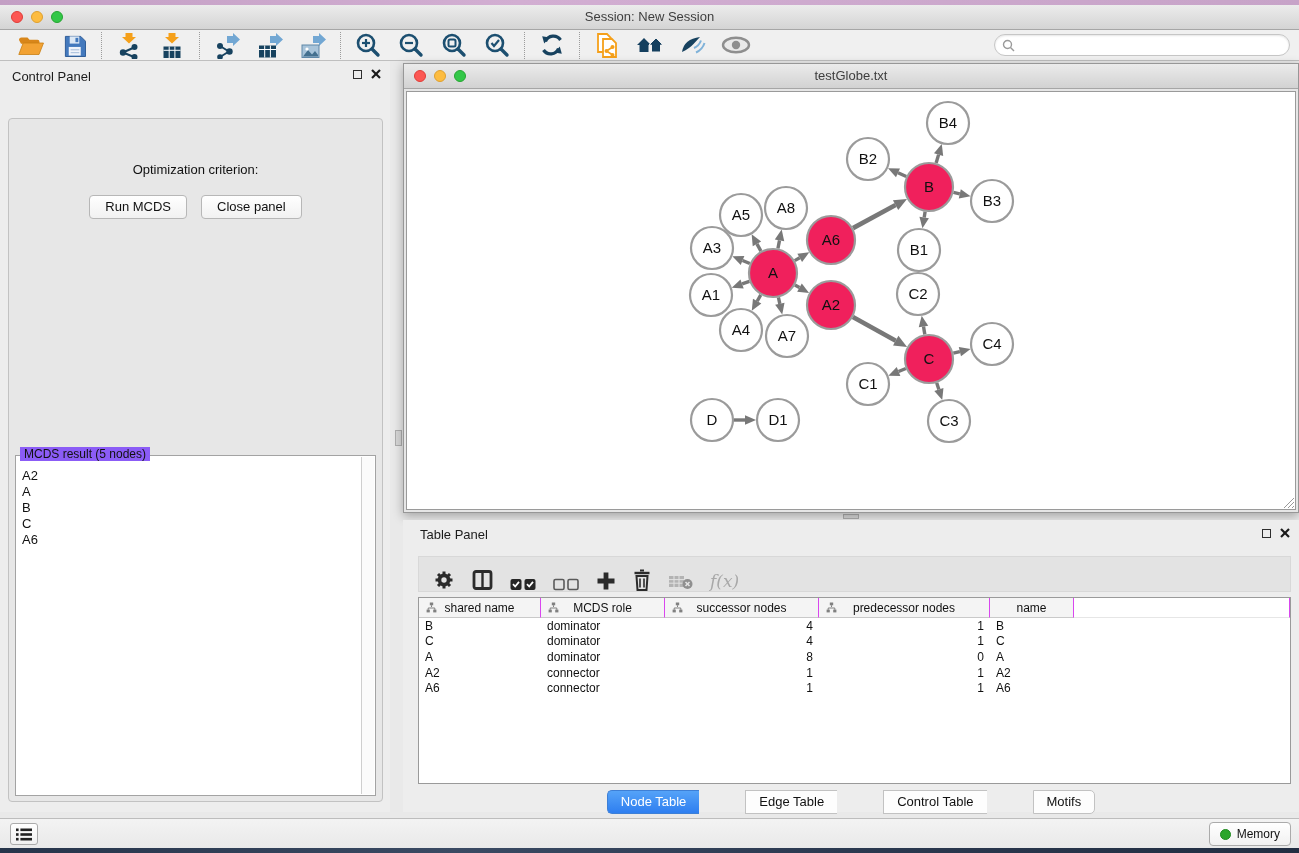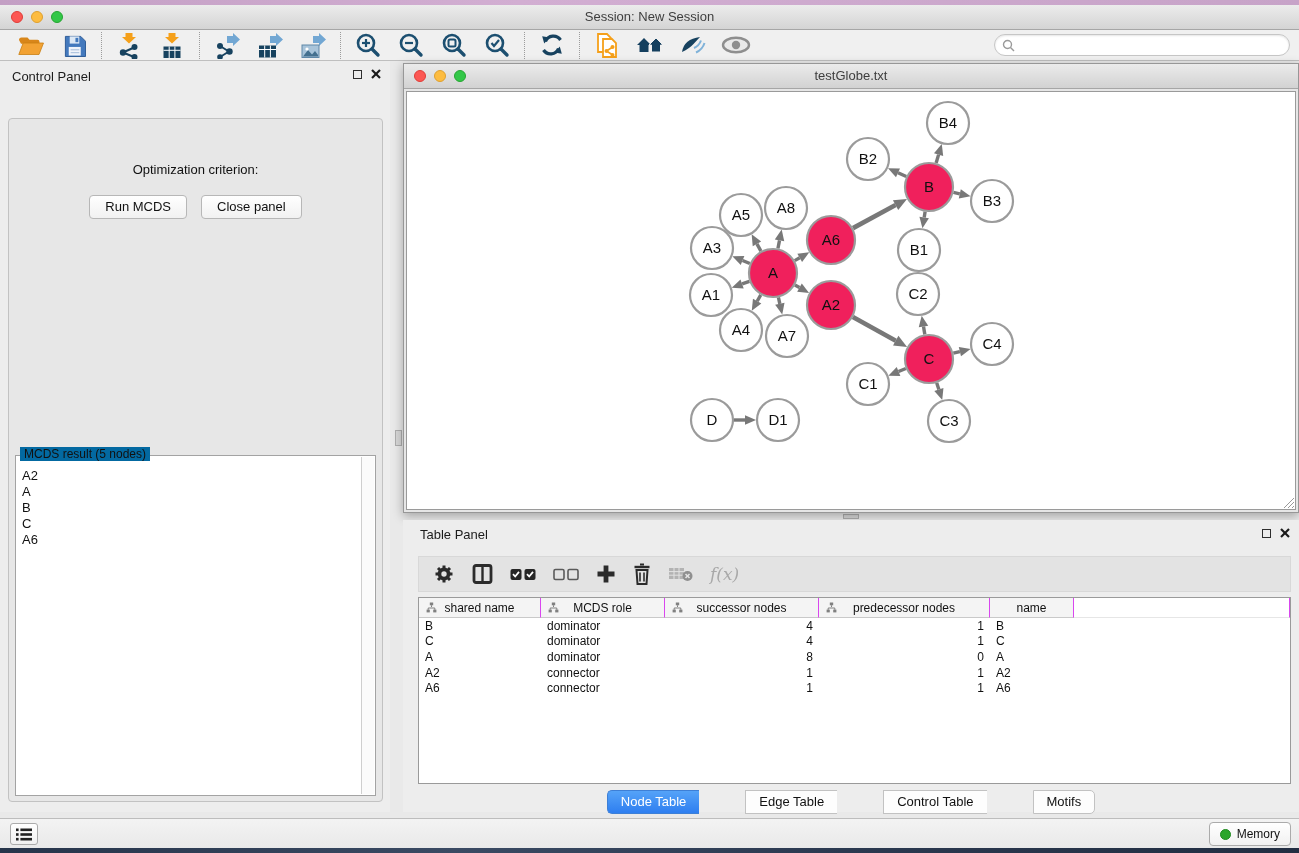--- a/index.html
+++ b/index.html
@@ -62,21 +62,21 @@
     background:#fff; border:1px solid #B2B2B2; border-radius:4px;
     display:flex; align-items:center; padding-left:9px; font-size:13px; }
   .stepper { position:absolute; right:1px; top:1px; width:21px; height:20px;
     background:linear-gradient(#74B4FA,#2F86F6); border-radius:0 3px 3px 0;
     display:flex; align-items:center; justify-content:center; }
   .btn-row { position:absolute; top:76px; width:100%; display:flex; justify-content:center; gap:14px; }
   .mac-btn { background:linear-gradient(#FFFFFF,#F1F1F1); border:1px solid #B7B7B7;
     border-radius:4px; font-size:13px; padding:3px 15px 4px; color:#111; cursor:default; }
   .result-box { position:absolute; left:6px; right:6px; top:336px; bottom:5px;
     border:1px solid #A3A3A3; background:#fff; }
-  .result-legend { position:absolute; top:-9px; left:4px; background:#0369a1; padding:0 4px; font-size:12px; }
+  .result-legend { position:absolute; top:-9px; left:4px; background:#8b5cf6; padding:0 4px; font-size:12px; }
   .result-scroll { position:absolute; top:1px; right:1px; bottom:1px; width:13px;
     border-left:1px solid #CFCFCF; background:#FBFBFB; }
   .result-list { position:absolute; left:2px; top:12px; right:16px; bottom:2px;
     font-size:13px; line-height:16px; overflow:hidden; }
   .result-item { padding-left:4px; }
 
   
   .net-window { position:absolute; left:403px; top:63px; width:896px; height:450px;
     background:#E6E6E6; border:1px solid #979797; box-shadow:0 3px 10px rgba(0,0,0,0.30); }
   .net-titlebar { position:relative; height:25px; background:linear-gradient(#EBEBEB,#D2D2D2);
@@ -90,21 +90,21 @@
   .splitter-v { position:absolute; left:395px; top:430px; width:7px; height:16px;
     background:#D6D6D6; border:1px solid #ADADAD; }
   .splitter-h { position:absolute; left:843px; top:514px; width:16px; height:5px;
     background:#D6D6D6; border:1px solid #ADADAD; }
 
   
   .table-panel { position:absolute; left:403px; top:520px; width:896px; height:292px; background:#EDEDED; }
   .tp-title { position:absolute; left:17px; top:7px; }
   .tp-toolbar { position:absolute; left:15px; right:8px; top:36px; height:36px;
     background:#E3E3E3; border:1px solid #D8D8D8;
-    display:flex; align-items:center; gap:16px; padding-left:14px; }
+    display:flex; align-items:flex-end; gap:16px; padding-left:14px; }
   .tp-icon { display:flex; align-items:center; justify-content:center; cursor:default; }
   .fx-label { font-family:"DejaVu Serif", serif; font-style:italic; font-size:17px; color:#A8A8A8; }
   .tp-table { position:absolute; left:15px; right:8px; top:77px; height:187px;
     background:#fff; border:1px solid #9A9A9A; overflow:hidden; }
   .thead { display:flex; height:20px; font-size:12px; }
   .th { position:relative; display:flex; align-items:center; justify-content:center;
     background:#F4F4F4; border-right:1px solid #d946ef; border-bottom:1px solid #C9C9C9; cursor:default; }
   .th .tree-wrap { position:absolute; left:7px; top:4px; }
   .th-filler { flex:1; background:#fff; border-bottom:1px solid #E6E6E6; }
   .tr { display:flex; height:15.6px; font-size:12px; align-items:center; }

